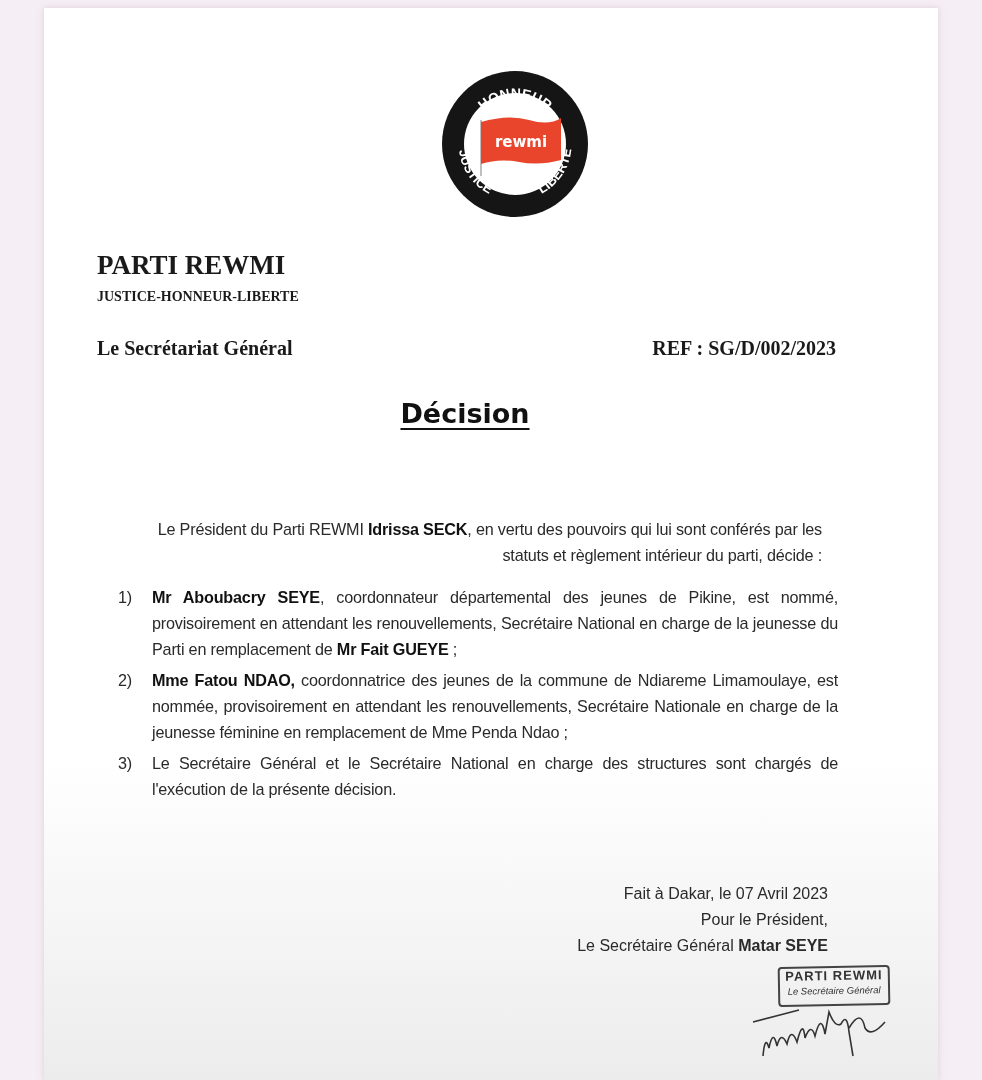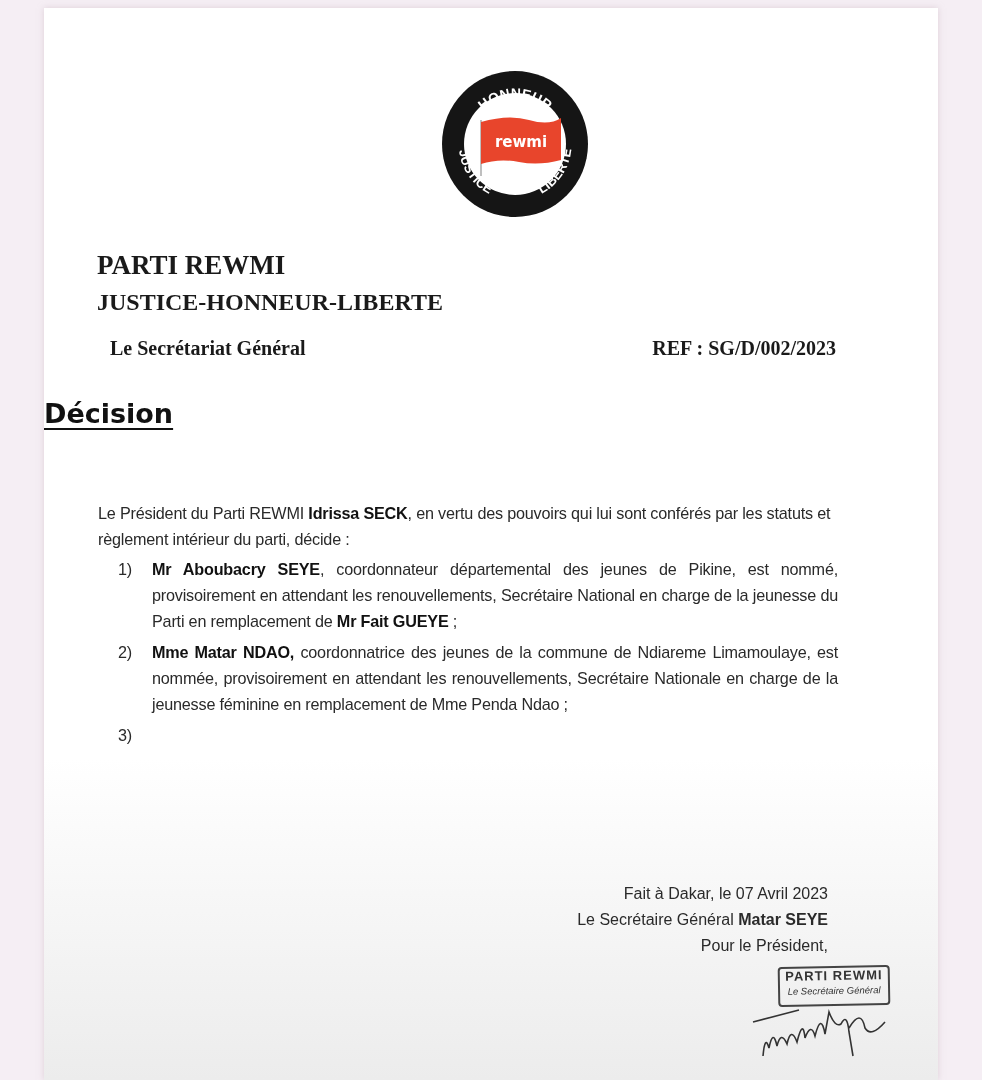--- a/index.html
+++ b/index.html
@@ -10,35 +10,35 @@
       font-family: "Liberation Sans", sans-serif;
     }
     .page {
       position: absolute; left: 44px; top: 8px; width: 894px; height: 1072px;
       background: linear-gradient(to bottom, #ffffff 0%, #ffffff 70%, #ececec 100%);
       box-shadow: 0 0 6px rgba(200,180,190,0.5);
     }
     .logo { position: absolute; left: 395px; top: 60px; width: 152px; height: 152px; }
     .serif { font-family: "Liberation Serif", serif; font-weight: bold; color: #1a1a1a; }
     .party { position: absolute; left: 53px; top: 242px; font-size: 27px; }
-    .motto { position: absolute; left: 53px; top: 281px; font-size: 24px; }
-    .sg { position: absolute; left: 66px; top: 329px; font-size: 20px; }
+    .motto { position: absolute; left: 53px; top: 281px; font-size: 14px; }
+    .sg { position: absolute; left: 53px; top: 329px; font-size: 20px; }
     .ref { position: absolute; right: 102px; top: 329px; font-size: 20px; margin-left: 8px; }
     .title {
-      position: absolute; left: 0; width: 842px; top: 390px; text-align: left;
+      position: absolute; left: 0; width: 842px; top: 390px; text-align: center;
       font-size: 27px; font-weight: bold; text-decoration: underline; text-underline-offset: 5px;
       color: #111; font-family: "DejaVu Sans", sans-serif;
     }
     .body {
       position: absolute; left: 54px; top: 492px; width: 740px;
       font-size: 16.2px; line-height: 26px; color: #2a2a2a;
       font-family: "Liberation Sans Narrow", "Liberation Sans", sans-serif;
       letter-spacing: -0.2px;
     }
-    .body p { margin: 0; }
+    .body p { margin: 16px; text-align: right; }
     .body b { color: #111; }
     ol { list-style: none; margin: 4px 0 0 0; padding: 0 0 0 20px; }
     ol li { position: relative; padding-left: 34px; margin-bottom: 5px; text-align: justify; }
     ol li .num { position: absolute; left: 0; top: 0; }
     .closing {
       position: absolute; right: 110px; top: 873px; text-align: right;
       font-size: 16px; line-height: 26px; color: #2a2a2a;
     }
     .stamp {
       position: absolute; left: 734px; top: 958px; width: 108px; height: 36px;
@@ -84,32 +84,32 @@
 
   <div class="title">Décision</div>
 
   <div class="body">
     <p><span>Le Président du Parti REWMI </span><b>Idrissa SECK</b><span>, en vertu des pouvoirs qui lui sont conférés par les statuts et règlement intérieur du parti, décide :</span></p>
     <ol>
       <li>
         <span class="num">1)</span><b>Mr Aboubacry SEYE</b><span>, coordonnateur départemental des jeunes de Pikine, est nommé, provisoirement en attendant les renouvellements, Secrétaire National en charge de la jeunesse du Parti en remplacement de </span><b>Mr Fait GUEYE</b><span> ;</span>
       </li>
       <li>
-        <span class="num">2)</span><b>Mme Matar NDAO,</b><span> coordonnatrice des jeunes de la commune de Ndiareme Limamoulaye, est nommée, provisoirement en attendant les renouvellements, Secrétaire Nationale en charge de la jeunesse féminine en remplacement de Mme Penda Ndao ;</span>
+        <span class="num">2)</span><b>Mme Fatou NDAO,</b><span> coordonnatrice des jeunes de la commune de Ndiareme Limamoulaye, est nommée, provisoirement en attendant les renouvellements, Secrétaire Nationale en charge de la jeunesse féminine en remplacement de Mme Penda Ndao ;</span>
       </li>
       <li>
-        <span class="num">3)</span>
+        <span class="num">3)</span><span>Le Secrétaire Général et le Secrétaire National en charge des structures sont chargés de l'exécution de la présente décision.</span>
       </li>
     </ol>
   </div>
 
   <div class="closing">
     <div>Fait à Dakar, le 07 Avril 2023</div>
+    <div>Pour le Président,</div>
     <div><span>Le Secrétaire Général </span><b>Matar SEYE</b></div>
-    <div>Pour le Président,</div>
   </div>
 
   <div class="stamp">
     <div class="s1">PARTI REWMI</div>
     <div class="s2">Le Secrétaire Général</div>
   </div>
 
   <svg class="signature" viewBox="0 0 150 70">
     <path d="M 4 24 L 50 12" stroke="#333" stroke-width="1.6" fill="none"></path>
     <path d="M 14 58 Q 16 36 20 50 Q 24 30 28 48 Q 32 32 38 46 Q 42 28 48 44 Q 54 20 56 40 Q 62 24 66 38 Q 72 14 76 36 L 80 14 Q 86 30 92 26 Q 98 14 100 34 L 104 58 M 100 30 Q 112 10 116 30 Q 122 40 136 24" stroke="#333" stroke-width="1.6" fill="none"></path>

